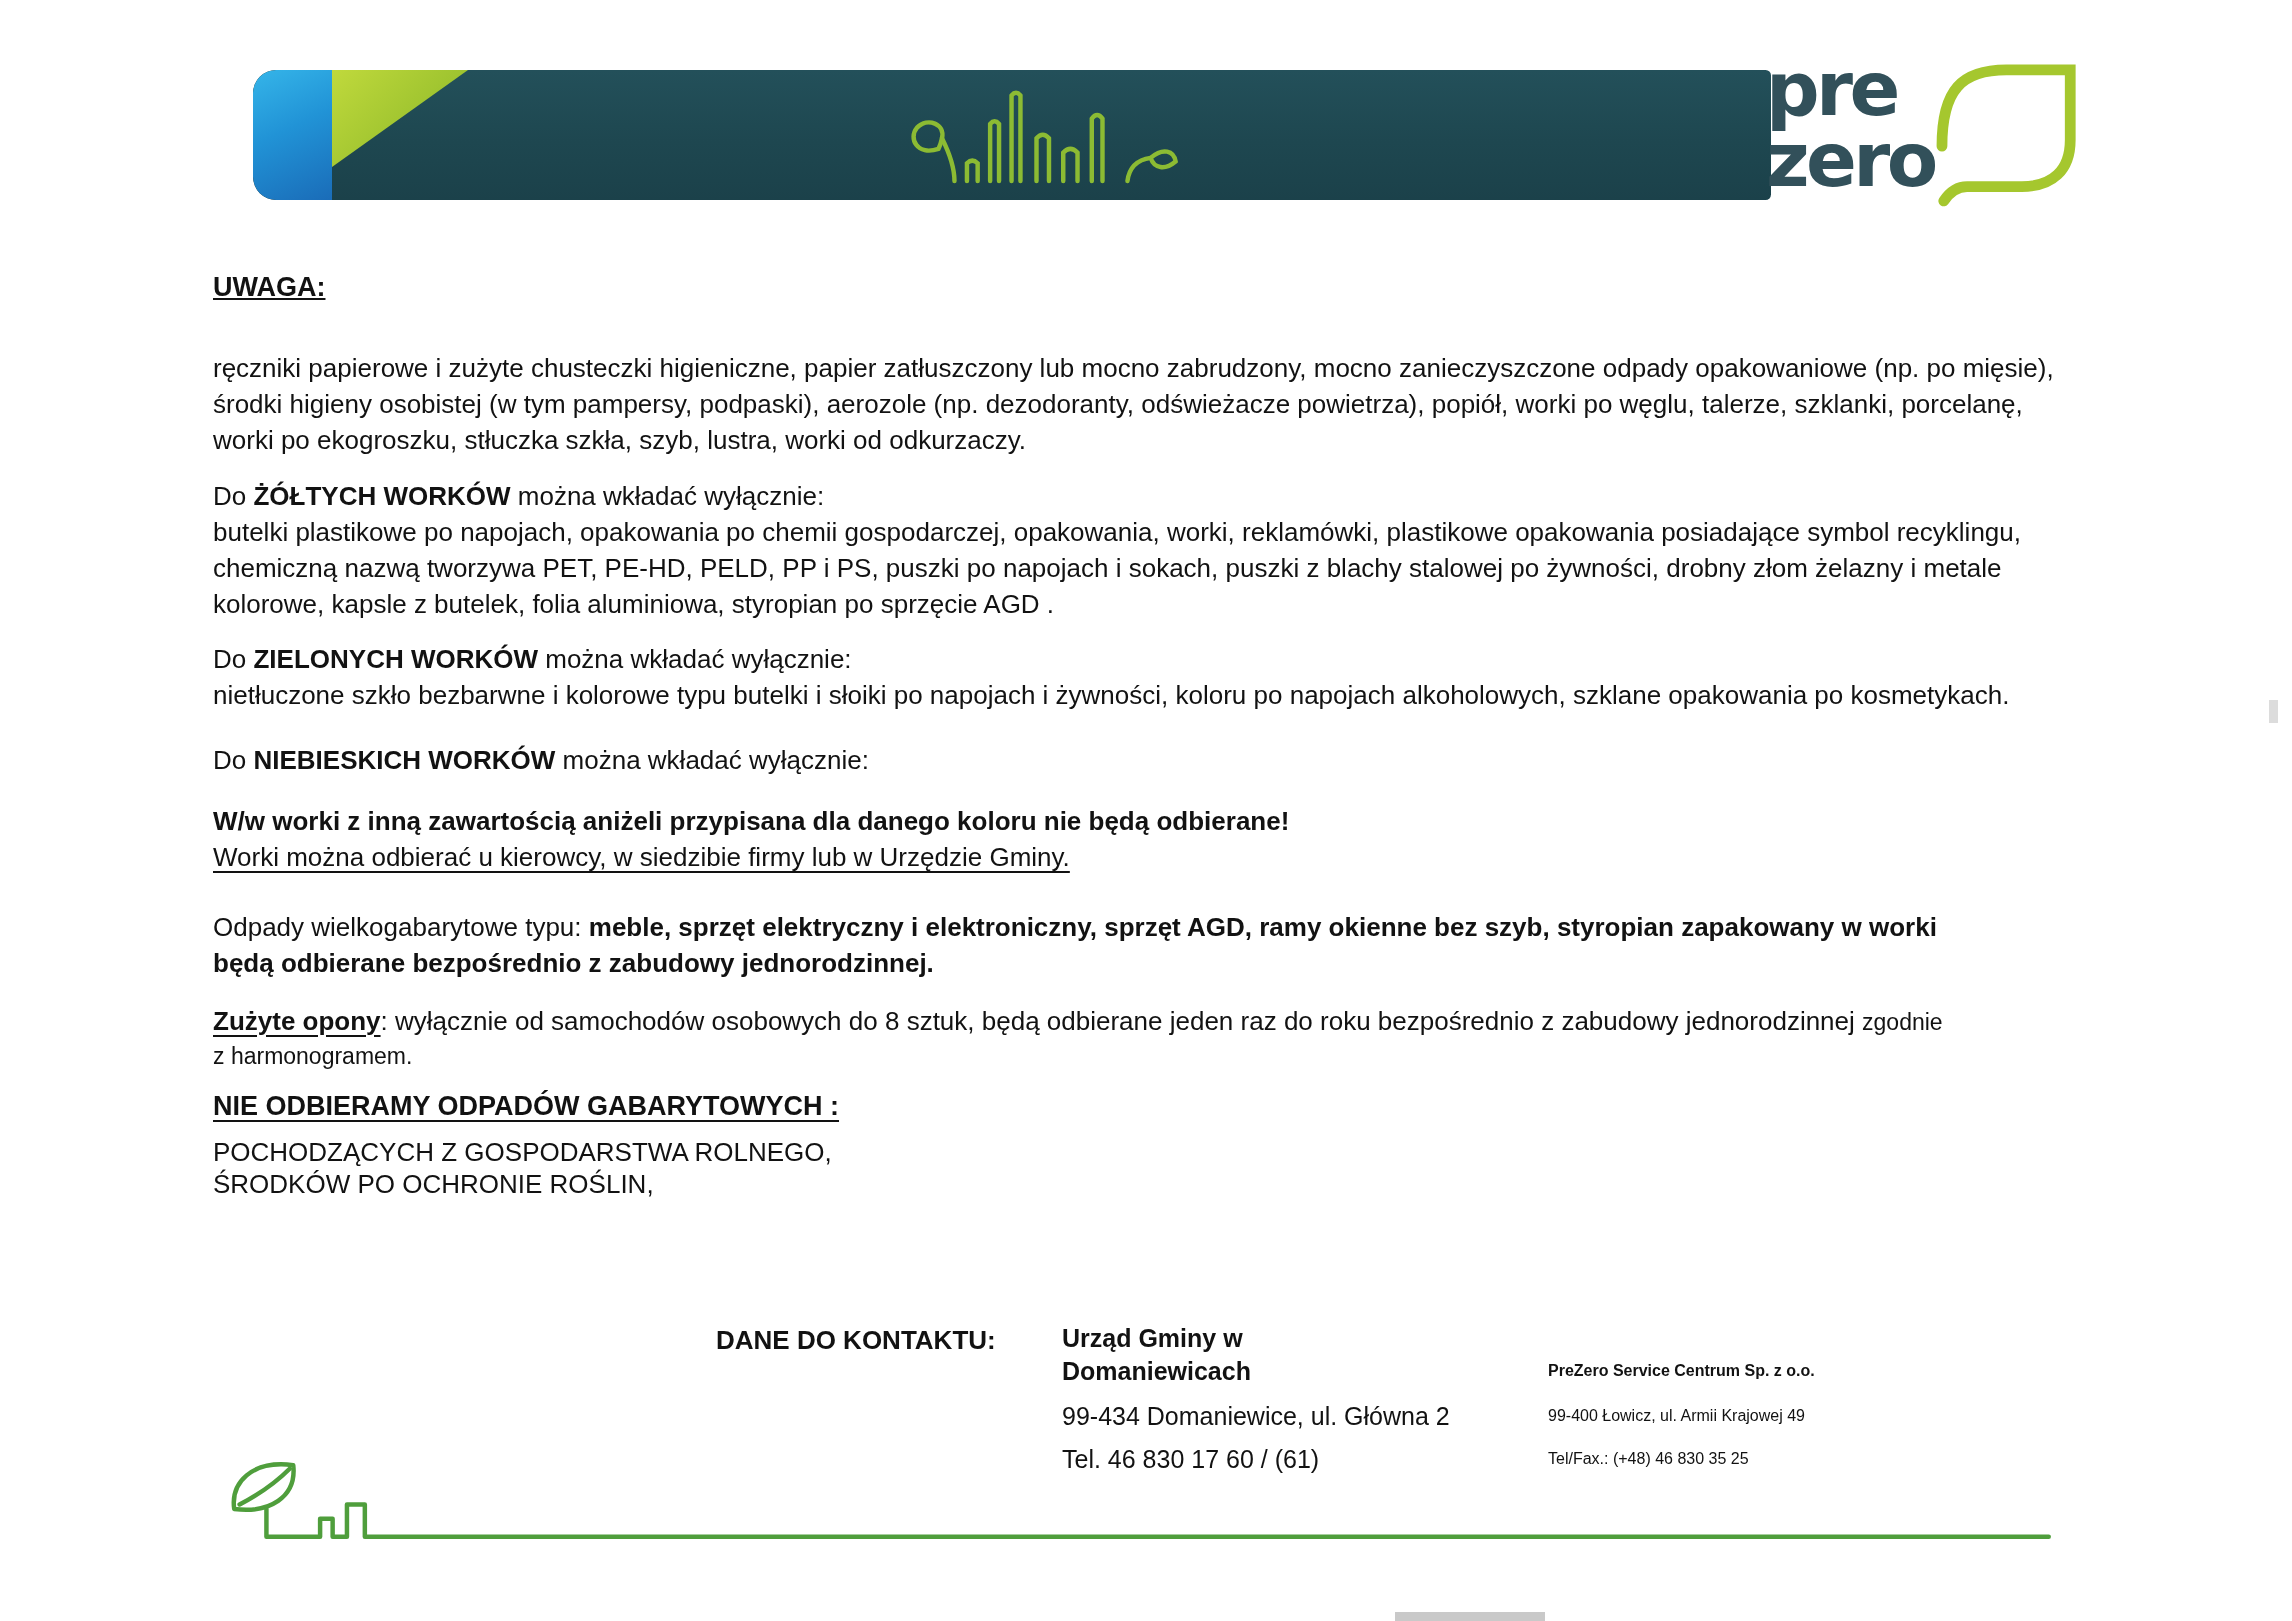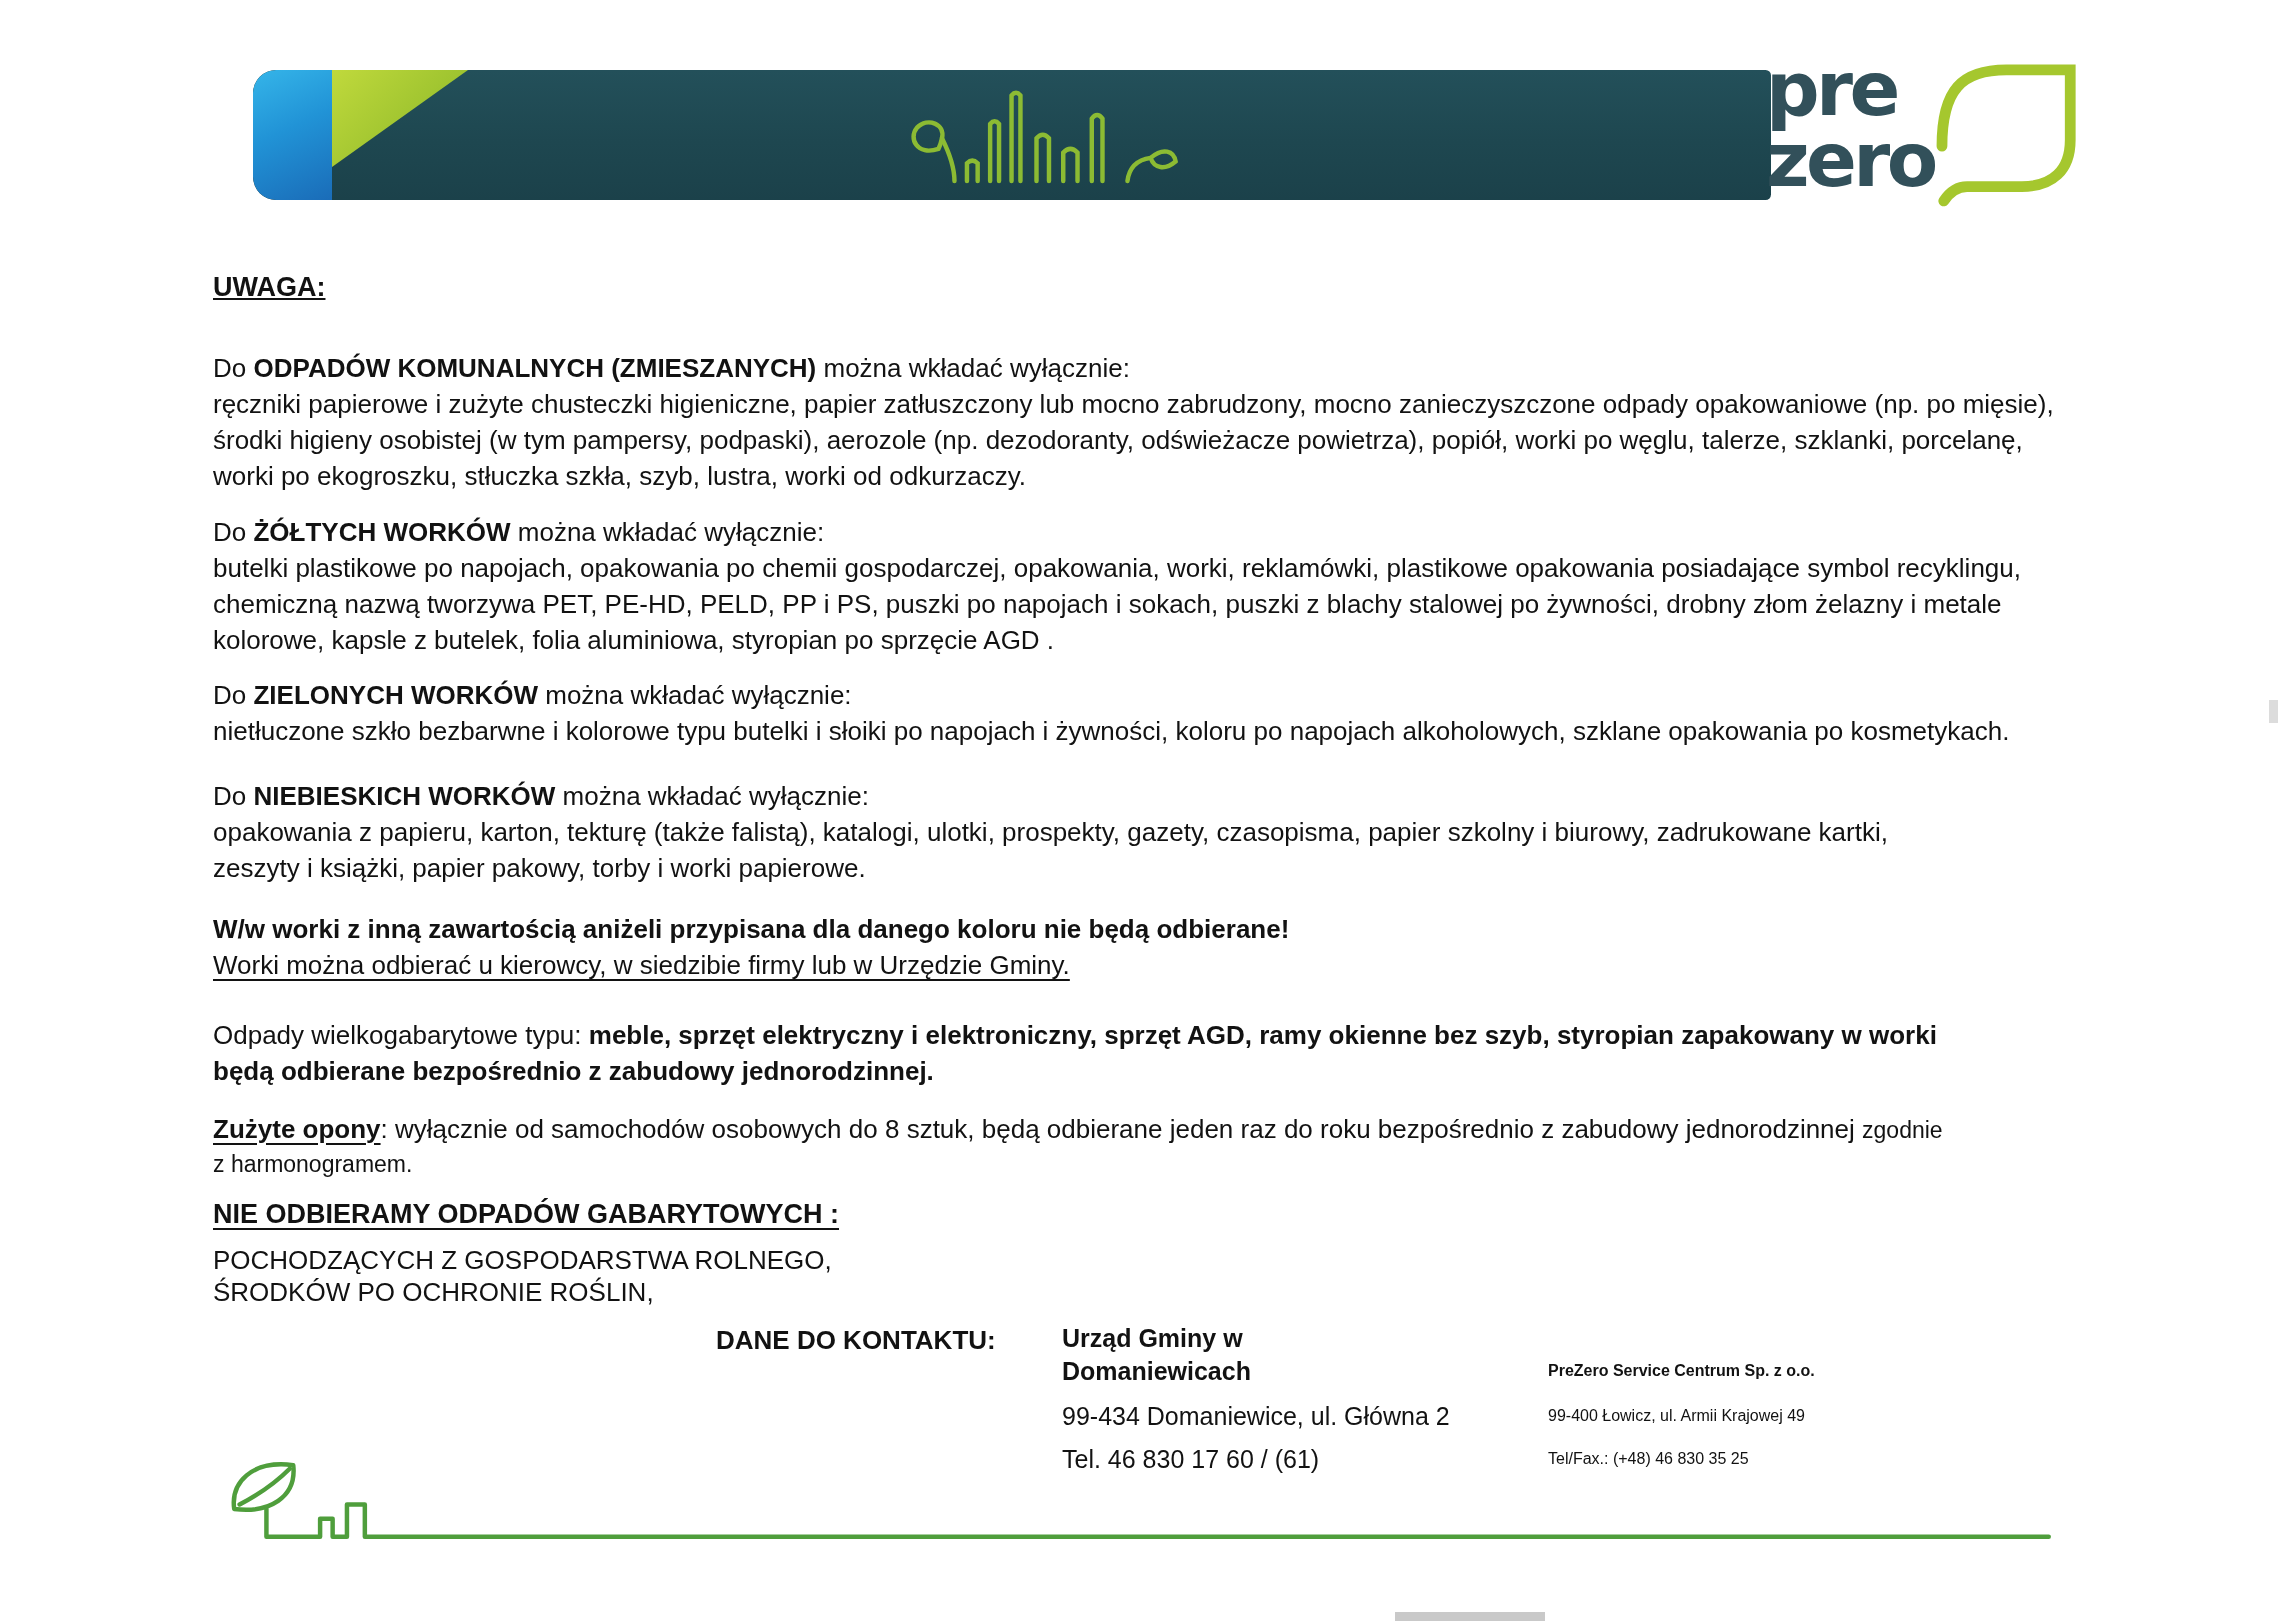--- a/index.html
+++ b/index.html
@@ -83,42 +83,39 @@
   <svg class="logo-leaf" width="148" height="148" viewBox="0 0 165 165" fill="none">
     <path d="M 10 95 C 10 32 32 10 82 10 L 153 10 L 153 88 C 153 122 133 140 99 140 L 38 140 C 26 140 18 147 12 156" stroke="#a5c72e" stroke-width="12" fill="none" stroke-linecap="round"></path>
   </svg>
 </div>
 
 <div class="doc">
 
   <div class="uwaga">UWAGA:</div>
 
   <div class="sec s1">
-    <div><span>Do </span><span class="b">ODPADÓW KOMUNALNYCH (ZMIESZANYCH)</span><span> można wkładać wyłącznie:</span></div>
     <div class="pre">ręczniki papierowe i zużyte chusteczki higieniczne, papier zatłuszczony lub mocno zabrudzony, mocno zanieczyszczone odpady opakowaniowe (np. po mięsie),
 środki higieny osobistej (w tym pampersy, podpaski), aerozole (np. dezodoranty, odświeżacze powietrza), popiół, worki po węglu, talerze, szklanki, porcelanę,
 worki po ekogroszku, stłuczka szkła, szyb, lustra, worki od odkurzaczy.</div>
   </div>
 
   <div class="sec s2">
     <div><span>Do </span><span class="b">ŻÓŁTYCH WORKÓW</span><span> można wkładać wyłącznie:</span></div>
     <div class="pre">butelki plastikowe po napojach, opakowania po chemii gospodarczej, opakowania, worki, reklamówki, plastikowe opakowania posiadające symbol recyklingu,
 chemiczną nazwą tworzywa PET, PE-HD, PELD, PP i PS, puszki po napojach i sokach, puszki z blachy stalowej po żywności, drobny złom żelazny i metale
 kolorowe, kapsle z butelek, folia aluminiowa, styropian po sprzęcie AGD .</div>
   </div>
 
   <div class="sec s3">
     <div><span>Do </span><span class="b">ZIELONYCH WORKÓW</span><span> można wkładać wyłącznie:</span></div>
     <div class="pre">nietłuczone szkło bezbarwne i kolorowe typu butelki i słoiki po napojach i żywności, koloru po napojach alkoholowych, szklane opakowania po kosmetykach.</div>
   </div>
 
   <div class="sec s4">
     <div><span>Do </span><span class="b">NIEBIESKICH WORKÓW</span><span> można wkładać wyłącznie:</span></div>
-    <div class="pre">opakowania z papieru, karton, tekturę (także falistą), katalogi, ulotki, prospekty, gazety, czasopisma, papier szkolny i biurowy, zadrukowane kartki,
-zeszyty i książki, papier pakowy, torby i worki papierowe.</div>
   </div>
 
   <div class="notice">
     <div class="line1">W/w worki z inną zawartością aniżeli przypisana dla danego koloru nie będą odbierane!</div>
     <div class="line2">Worki można odbierać u kierowcy, w siedzibie firmy lub w Urzędzie Gminy.</div>
   </div>
 
   <div class="bulky"><span>Odpady wielkogabarytowe typu: </span><span class="b pre">meble, sprzęt elektryczny i elektroniczny, sprzęt AGD, ramy okienne bez szyb, styropian zapakowany w worki
 będą odbierane bezpośrednio z zabudowy jednorodzinnej.</span></div>
 

